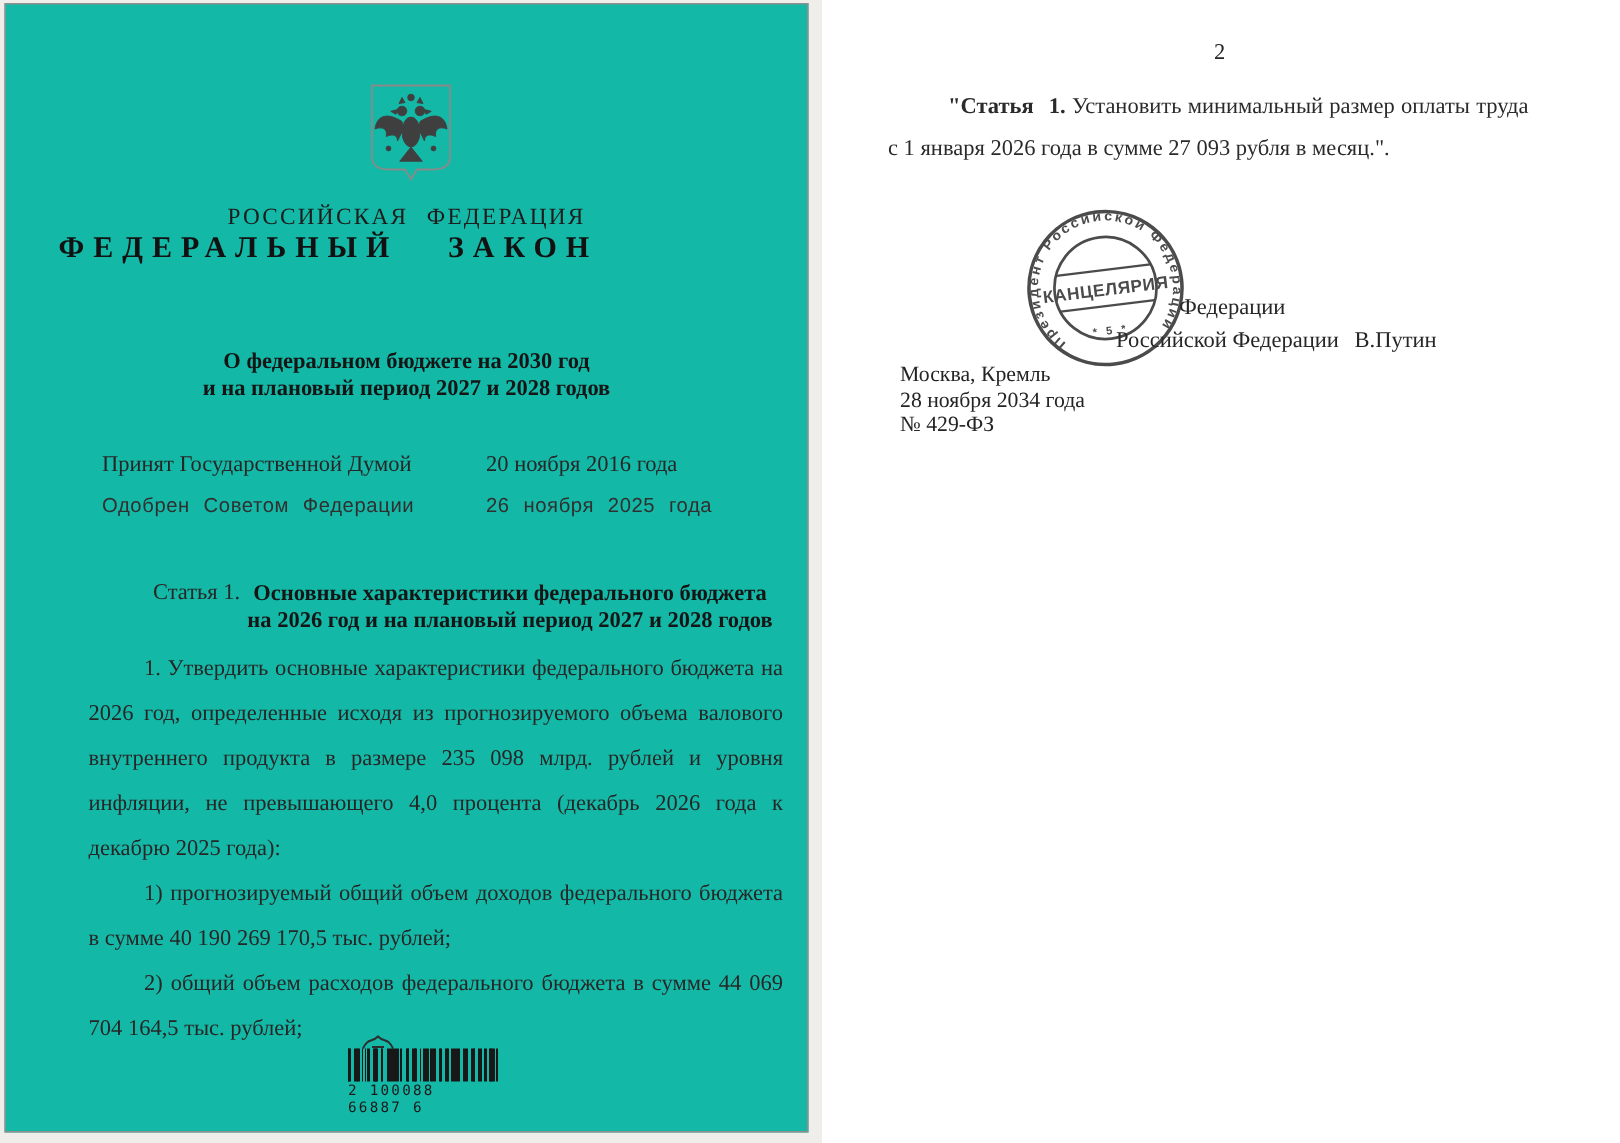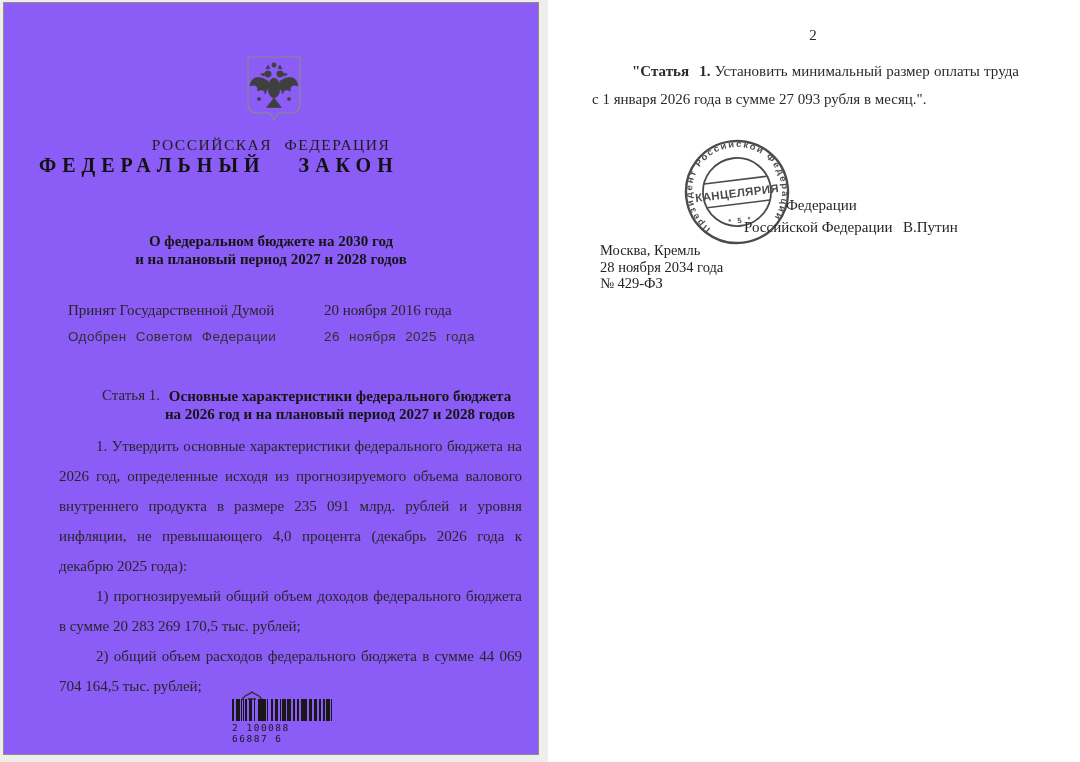--- a/index.html
+++ b/index.html
@@ -2,21 +2,21 @@
 <html><head>
 <meta charset="utf-8">
 <style>
   html,body{margin:0;padding:0;}
   body{
     width:1080px;height:762px;position:relative;overflow:hidden;
     background:#f0eeeb;
     font-family:"Liberation Serif", serif;
     color:#262626;
   }
-  .page{position:absolute;background:#8b5cf6;}
+  .page{position:absolute;background:#14b8a6;}
   .page-left{left:3px;top:2px;width:534px;height:751px;border:1px solid #8e8e8e;}
   .page-right{left:548px;top:0;width:532px;height:762px;background:#ffffff;}
 
   
   .emblem{position:absolute;left:242px;top:52px;width:56px;height:66px;}
   .country-name{
     position:absolute;left:0;top:133px;width:100%;text-align:center;
     font-size:15.5px;letter-spacing:1.5px;word-spacing:7px;color:#1d1d1d;
   }
   .law-type{
@@ -113,22 +113,22 @@
       <span class="date">26 ноября 2025 года</span>
     </div>
   </div>
 
   <div class="article-head">
     <div class="article-label">Статья 1.</div>
     <div class="article-heading">Основные характеристики федерального бюджета на 2026 год и на плановый период 2027 и 2028 годов</div>
   </div>
 
   <div class="body-text">
-    <p>1. Утвердить основные характеристики федерального бюджета на 2026 год, определенные исходя из прогнозируемого объема валового внутреннего продукта в размере 235 091 млрд. рублей и уровня инфляции, не превышающего 4,0 процента (декабрь 2026 года к декабрю 2025 года):</p>
-    <p>1) прогнозируемый общий объем доходов федерального бюджета в сумме 20 283 269 170,5 тыс. рублей;</p>
+    <p>1. Утвердить основные характеристики федерального бюджета на 2026 год, определенные исходя из прогнозируемого объема валового внутреннего продукта в размере 235 098 млрд. рублей и уровня инфляции, не превышающего 4,0 процента (декабрь 2026 года к декабрю 2025 года):</p>
+    <p>1) прогнозируемый общий объем доходов федерального бюджета в сумме 40 190 269 170,5 тыс. рублей;</p>
     <p>2) общий объем расходов федерального бюджета в сумме 44 069 704 164,5 тыс. рублей;</p>
   </div>
 
   <div class="barcode-block">
     <span class="barcode-mark">
       <svg viewBox="0 0 24 11" width="24" height="11">
         <path d="M2,10 C5,3 8,6 12,2 C16,6 19,3 22,10 M8,9 L16,9" fill="none" stroke="#2d2d2d" stroke-width="1.3"></path>
       </svg>
     </span>
     <div class="barcode-bars"></div>

